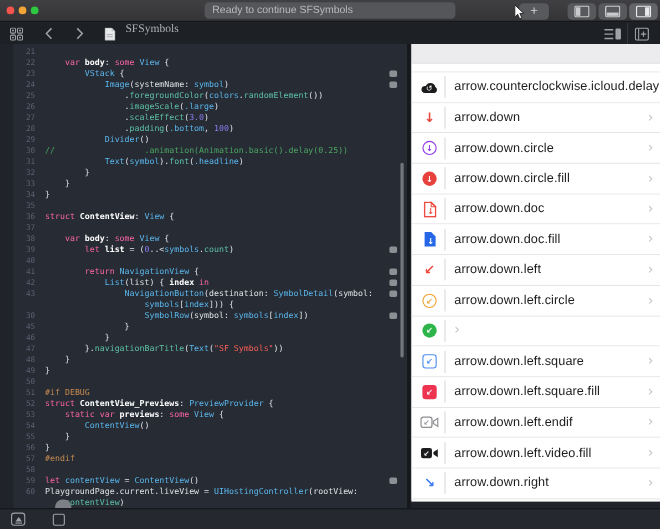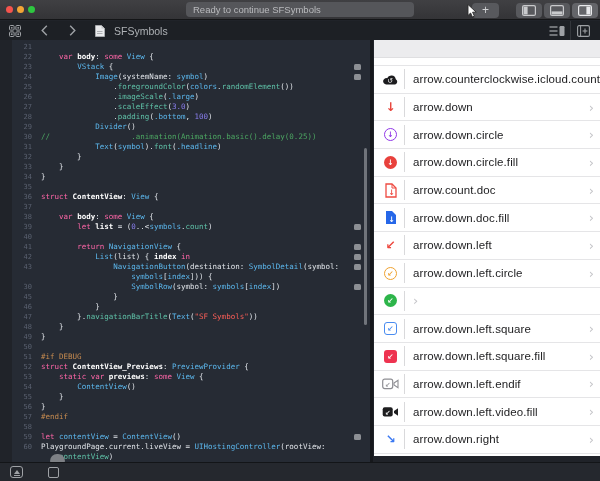--- a/index.html
+++ b/index.html
@@ -17,21 +17,21 @@
                 line-height:15px; padding-left:7px; overflow:hidden; white-space:nowrap; }
   .tb-btn { position:absolute; top:3px; height:15px; background:#58595d; border-radius:4px;
             display:flex; align-items:center; justify-content:center; }
   .plus-btn { left:472px; width:27px; color:#d2d3d5; font-size:12px; line-height:13px; }
   .lay-btn { width:26px; }
   .lay1 { left:516px; } .lay2 { left:544px; } .lay3 { left:572px; background:#646569; }
   .cursor { position:absolute; left:467px; top:4px; z-index:50; }
 
   
   .toolbar2 { position:absolute; left:0; top:21px; width:600px; height:19px;
-              background:#1d2025; display:flex; align-items:center; }
+              background:#1d2025; display:flex; align-items:flex-start;font-family:Liberation Serif, serif; }
   .t2-icon { display:flex; align-items:center; justify-content:center; height:19px; }
   .proj-name { color:#aeb1b5; font-size:10.5px; margin-left:6px; }
   .t2-spacer { flex:1; }
 
   
   .main { position:absolute; left:12px; top:40px; width:600px; height:422px; background:#202329; }
   .code-pane { position:absolute; left:0; top:0; width:358px; height:422px;
                background:#262b34; overflow:hidden; }
   .crow { position:relative; height:10px; line-height:10px; white-space:pre;
           font-family:"DejaVu Sans Mono", monospace; font-size:7.5px; }
@@ -225,21 +225,21 @@
       <div class="panel-spacer"></div>
       <div id="rows">
           <div class="srow">
             <span class="sicon">
               <svg width="17" height="13" viewBox="0 0 17 13">
         <path d="M4.2 11.5 a3.2 3.2 0 1 1 0.9-6.3 A4.6 4.6 0 0 1 13.8 6.2 a2.9 2.9 0 0 1-0.6 5.3 z" fill="#1c1c1e"></path>
         <text x="5.2" y="10" font-size="7" fill="#fff" font-family="DejaVu Sans">↺</text>
               </svg>
             </span>
             <span class="vdiv"></span>
-            <span class="slabel">arrow.counterclockwise.icloud.count</span>
+            <span class="slabel">arrow.counterclockwise.icloud.delay</span>
             <span class="chev">›</span>
           </div>
           <div class="srow">
             <span class="sicon">
               <span class="ic-plain" style="color:#e8453c">↓</span>
             </span>
             <span class="vdiv"></span>
             <span class="slabel">arrow.down</span>
             <span class="chev">›</span>
           </div>
@@ -261,21 +261,21 @@
           </div>
           <div class="srow">
             <span class="sicon">
               <svg width="12" height="15" viewBox="0 0 12 15">
         <path d="M1 1 h6 l4 4 v9 h-10 z" fill="none" stroke="#ee4b42" stroke-width="1.3"></path>
         <path d="M7 1 l4 4 h-4 z" fill="none" stroke="#ee4b42" stroke-width="1"></path>
         <text x="3.5" y="11.5" font-size="7.5" font-weight="bold" fill="#ee4b42" font-family="DejaVu Sans">↓</text>
               </svg>
             </span>
             <span class="vdiv"></span>
-            <span class="slabel">arrow.count.doc</span>
+            <span class="slabel">arrow.down.doc</span>
             <span class="chev">›</span>
           </div>
           <div class="srow">
             <span class="sicon">
               <svg width="12" height="15" viewBox="0 0 12 15">
         <path d="M1 1 h6 l4 4 v9 h-10 z" fill="#2667e8"></path>
         <text x="3.5" y="11.5" font-size="7.5" font-weight="bold" fill="#fff" font-family="DejaVu Sans">↓</text>
               </svg>
             </span>
             <span class="vdiv"></span>

